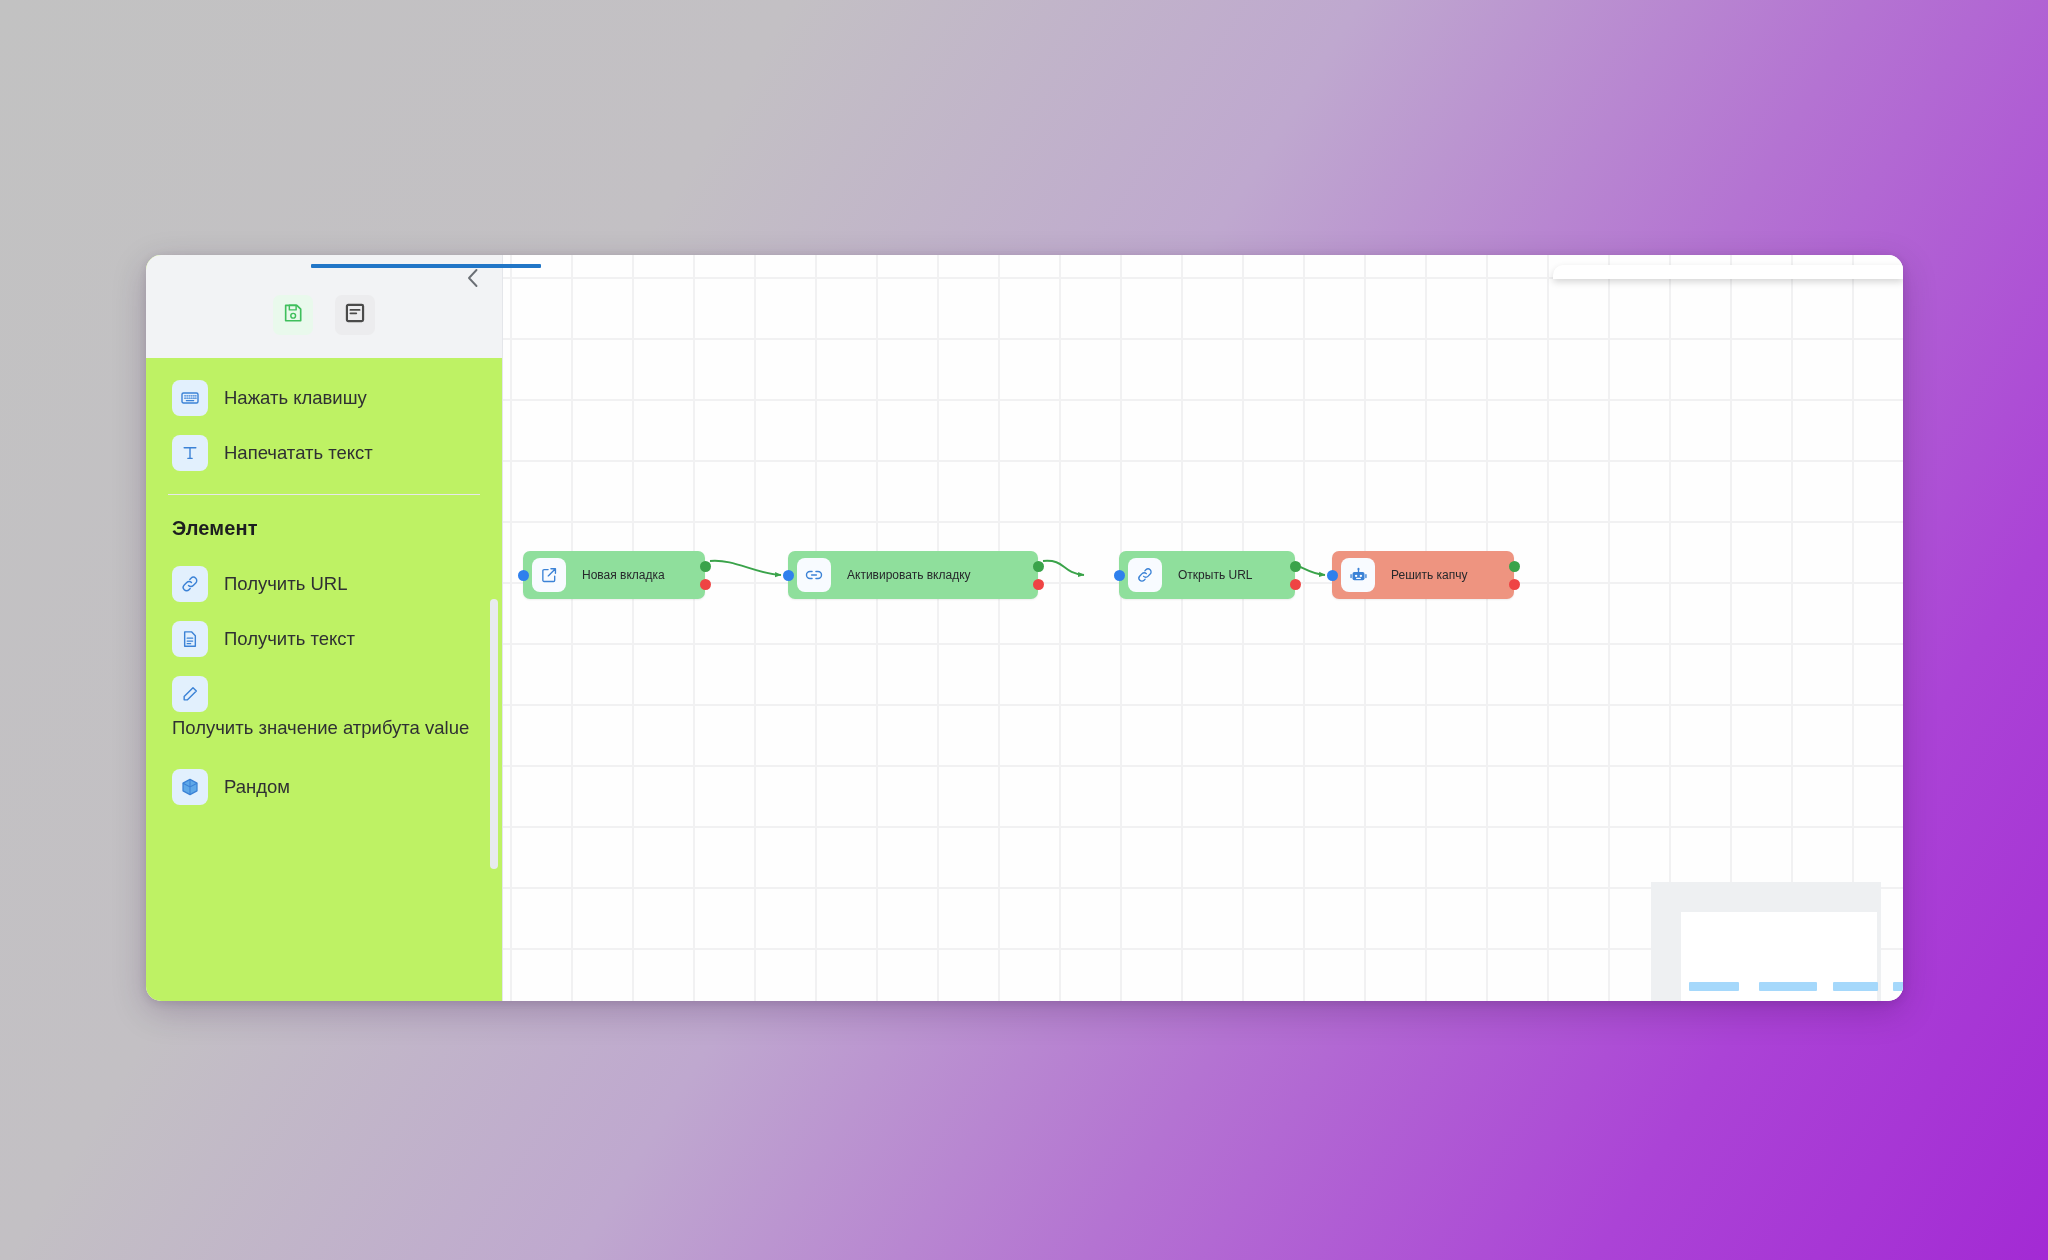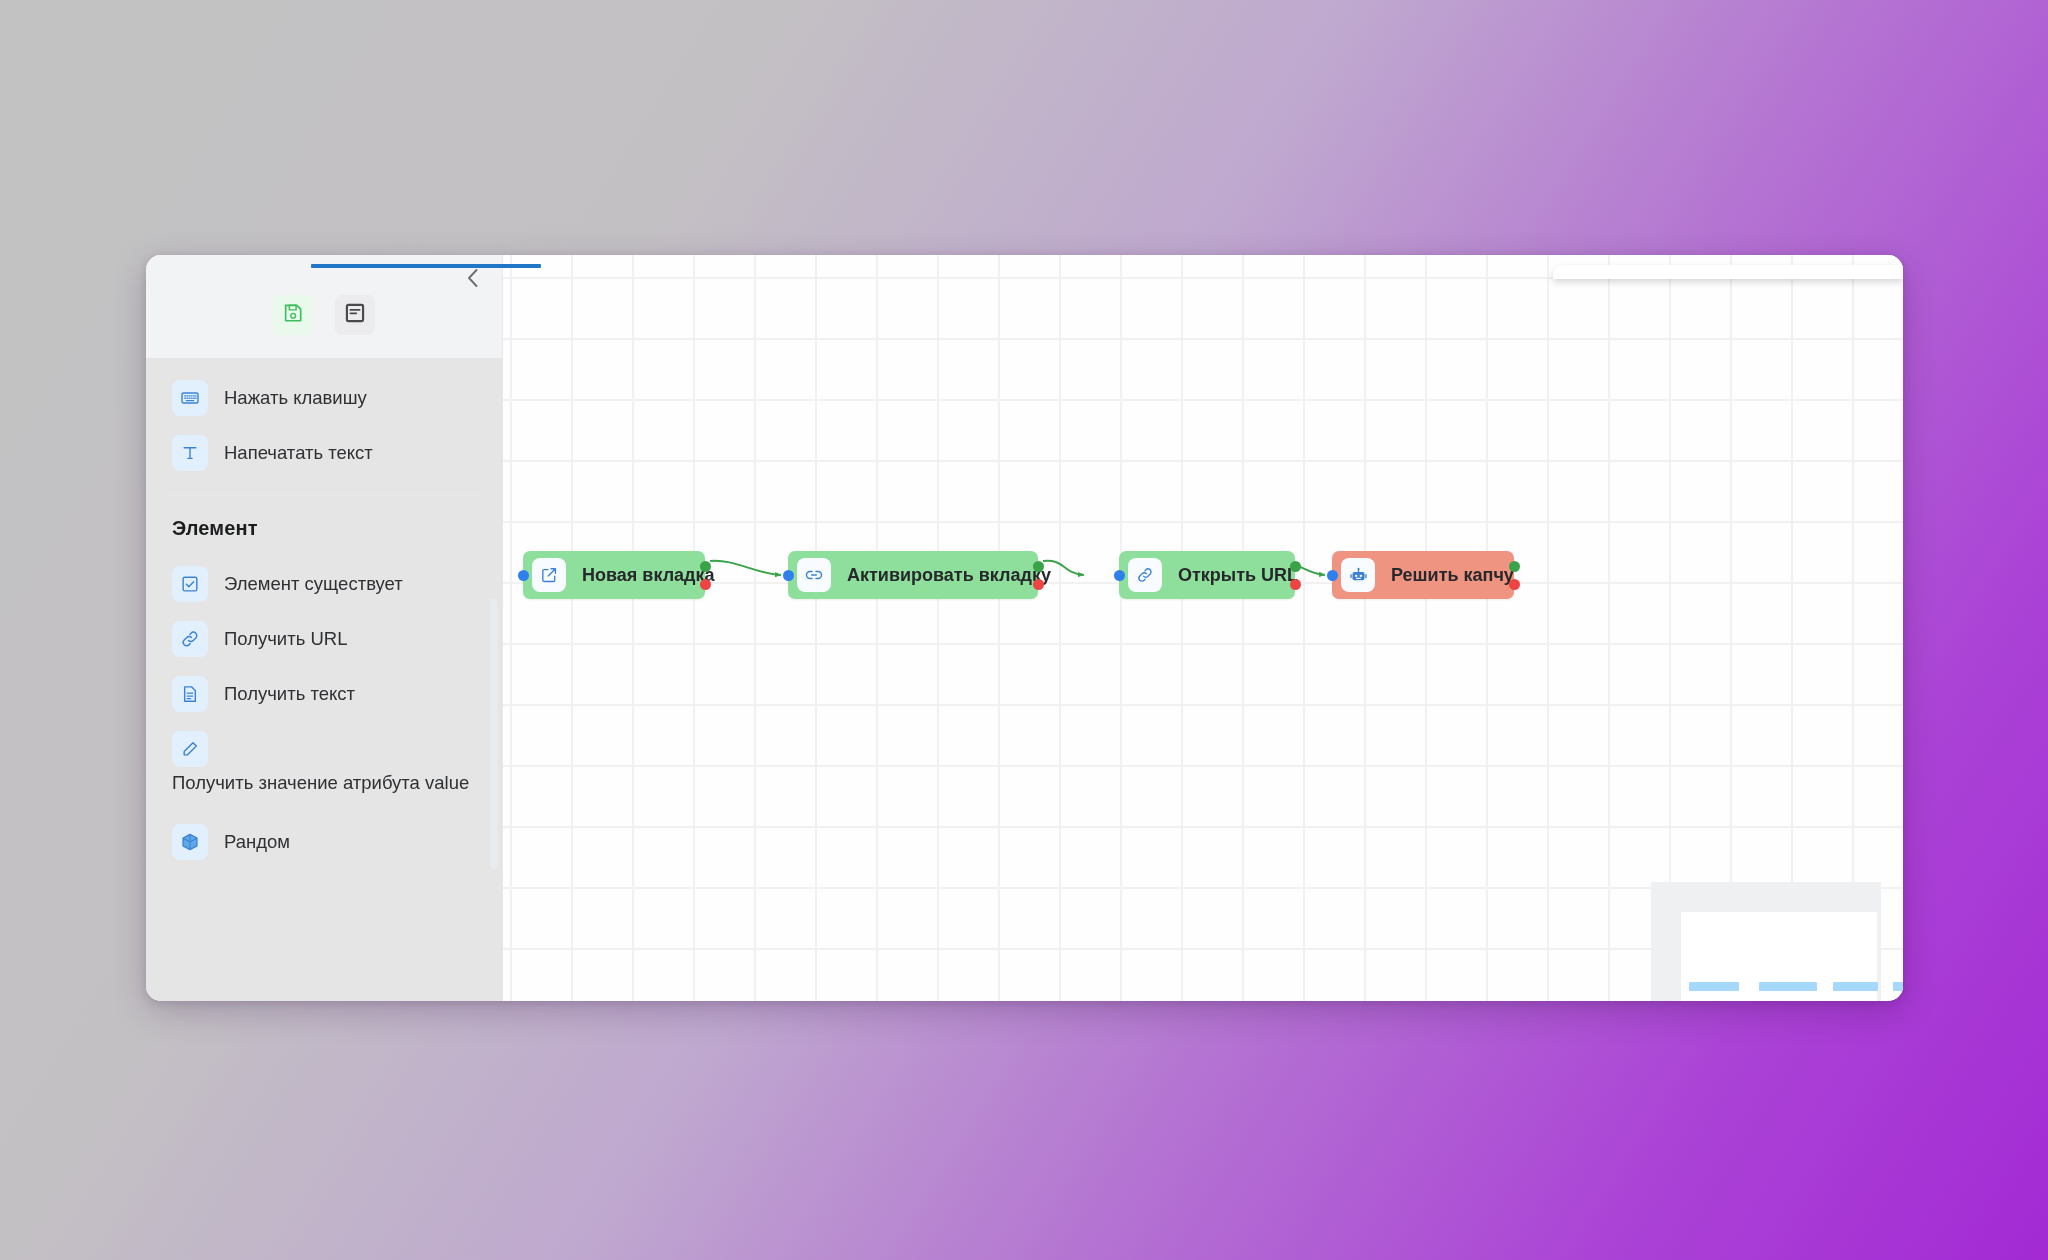--- a/index.html
+++ b/index.html
@@ -62,21 +62,21 @@
     z-index: 5;
   }
 
   
   #sidebar {
     position: absolute;
     left: 0;
     top: 0;
     width: 357px;
     height: 100%;
-    background: #e5e5e5;
+    background: #bef264;
     border-right: 1px solid #e4e6ea;
     z-index: 4;
     display: flex;
     flex-direction: column;
   }
 
   #sidebar-header {
     position: relative;
     height: 103px;
     background: #f2f3f5;
@@ -227,25 +227,24 @@
     flex: 0 0 auto;
     width: 34px;
     height: 34px;
     border-radius: 8px;
     background: #f8fbff;
     display: flex;
     align-items: center;
     justify-content: center;
   }
   .node-label {
-    font-size: 18px;
+    font-size: 12px;
     color: #26282b;
     padding: 0 18px 0 16px;
     white-space: nowrap;
-    font-weight: bold;
   }
 
   .port {
     position: absolute;
     width: 11px;
     height: 11px;
     border-radius: 50%;
     cursor: crosshair;
   }
   .port.in    { left: -5.5px;  top: 18.5px; background: #2f80ed; }
@@ -342,29 +341,20 @@
             <path d="M5 5.6h14M12 5.6v12.8M9.4 18.4h5.2" stroke="#3b82d6" stroke-width="1.7" stroke-linecap="round"></path>
           </svg>
         </span>
         <span class="side-label">Напечатать текст</span>
       </div>
 
       <div id="side-divider"></div>
 
       <div id="side-section-title">Элемент</div>
 
-      <div class="side-item">
-        <span class="chip">
-          <svg width="20" height="20" viewBox="0 0 24 24" fill="none">
-            <rect x="3.8" y="3.8" width="16.4" height="16.4" rx="2" stroke="#3b82d6" stroke-width="1.7"></rect>
-            <path d="M7.6 12.2l3 3 5.8-6" stroke="#3b82d6" stroke-width="1.7" stroke-linecap="round" stroke-linejoin="round"></path>
-          </svg>
-        </span>
-        <span class="side-label">Элемент существует</span>
-      </div>
 
       <div class="side-item">
         <span class="chip">
           <svg width="20" height="20" viewBox="0 0 24 24" fill="none">
             <path d="M10.2 13.8a4 4 0 0 0 5.7 0l3-3a4 4 0 0 0-5.7-5.7l-1.4 1.4" stroke="#3b82d6" stroke-width="1.7" stroke-linecap="round"></path>
             <path d="M13.8 10.2a4 4 0 0 0-5.7 0l-3 3a4 4 0 0 0 5.7 5.7l1.4-1.4" stroke="#3b82d6" stroke-width="1.7" stroke-linecap="round"></path>
           </svg>
         </span>
         <span class="side-label">Получить URL</span>
       </div>

